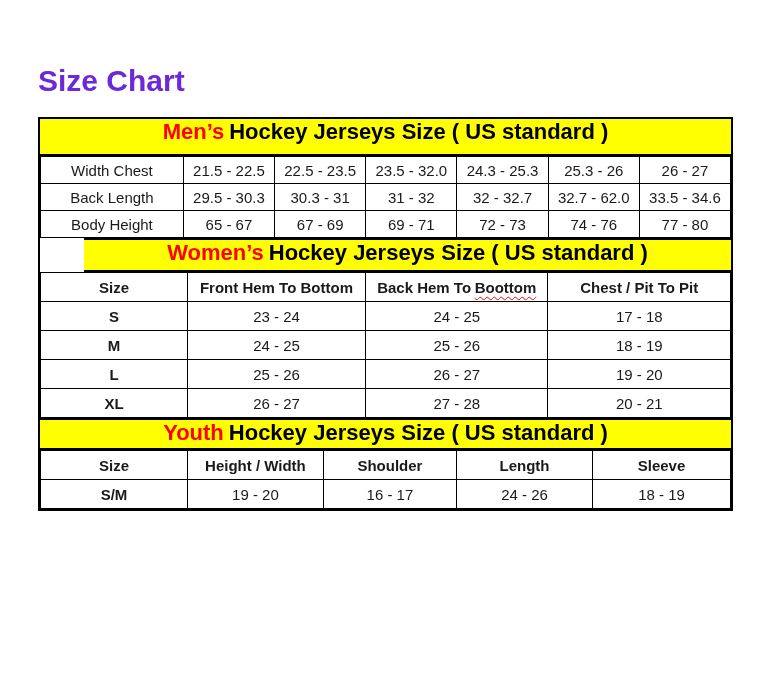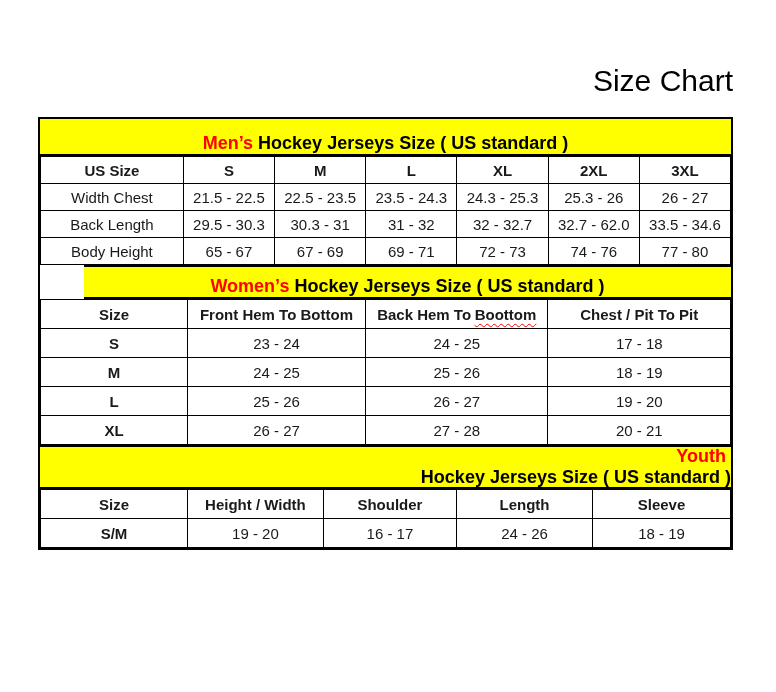--- a/index.html
+++ b/index.html
@@ -7,46 +7,46 @@
     margin: 0; padding: 0;
     width: 776px; height: 692px;
     background: #ffffff;
     font-family: "Liberation Sans", sans-serif;
     color: #1a1a1a;
     overflow: hidden;
   }
   .page-title {
     margin: 64px 0 0 38px;
     width: 695px;
-    text-align: right;
+    text-align: left;
     font-size: 30px;
-    font-weight: normal;
-    color: #000000;
+    font-weight: bold;
+    color: #6d28d9;
     letter-spacing: 0px;
   }
   .chart-wrap {
     margin: 19px 0 0 38px;
     width: 695px;
     border: 2px solid #000;
     background: #fff;
   }
   .banner {
     display: flex;
-    align-items: flex-end;
+    align-items: flex-start;
     justify-content: center;
     background: #ffff00;
     border-bottom: 2px solid #000;
     font-weight: bold;
-    font-size: 18px;
+    font-size: 22px;
     color: #000;
   }
   .sec + .sec .banner { border-top: 2px solid #000; }
   .sec-mens  .banner { height: 37px; }
   .sec-womens .banner { height: 34px; margin-left: 44px; }
-  .sec-youth .banner { height: 44px; flex-direction: column; }
+  .sec-youth .banner { height: 32px; }
   .banner .hl { color: #ff0000; margin-right: 5px; }
   table {
     width: 100%;
     border-collapse: collapse;
     table-layout: fixed;
   }
   th, td {
     border: 1px solid #000;
     text-align: center;
     vertical-align: middle;
@@ -87,34 +87,25 @@
       <colgroup>
         <col style="width:20.7%">
           <col style="width:13.22%">
           <col style="width:13.22%">
           <col style="width:13.22%">
           <col style="width:13.22%">
           <col style="width:13.22%">
           <col style="width:13.2%">
       </colgroup>
       <tbody>
-          <tr>
-        <th>US Size</th>
-        <th>S</th>
-        <th>M</th>
-        <th>L</th>
-        <th>XL</th>
-        <th>2XL</th>
-        <th>3XL</th>
-      </tr>
       <tr>
         <td>Width Chest</td>
         <td>21.5 - 22.5</td>
         <td>22.5 - 23.5</td>
-        <td>23.5 - 24.3</td>
+        <td>23.5 - 32.0</td>
         <td>24.3 - 25.3</td>
         <td>25.3 - 26</td>
         <td>26 - 27</td>
       </tr>
       <tr>
         <td>Back Length</td>
         <td>29.5 - 30.3</td>
         <td>30.3 - 31</td>
         <td>31 - 32</td>
         <td>32 - 32.7</td>

